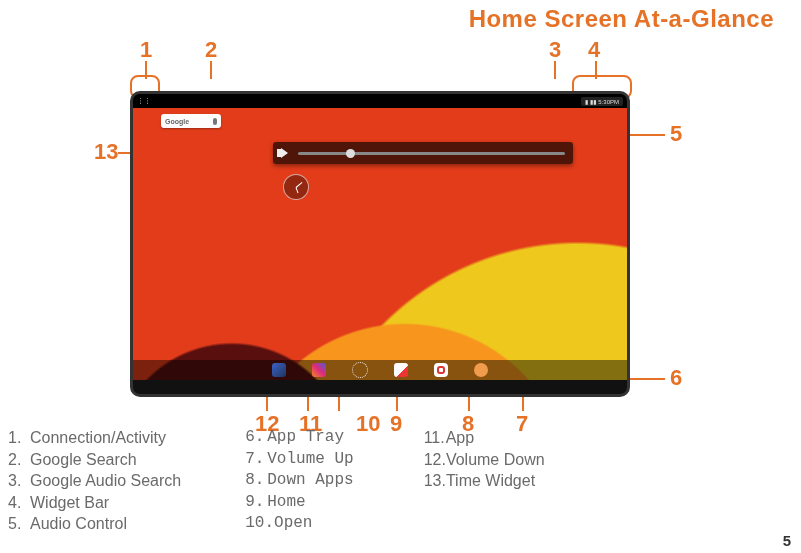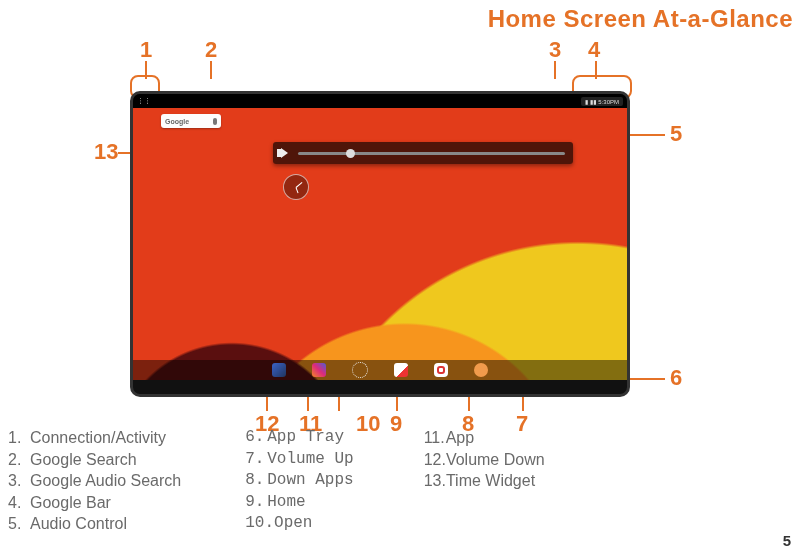--- a/index.html
+++ b/index.html
@@ -9,21 +9,21 @@
     background: #fff;
     font-family: Arial, Helvetica, sans-serif;
     position: relative;
     overflow: hidden;
   }
   .title {
     color: #e57227;
     font-weight: bold;
     font-size: 24px;
     text-align: right;
-    padding: 5px 8px 0 0;
+    padding: 5px 27px 0 0;
     letter-spacing: 0.5px;
   }
   .diagram {
     position: relative;
     width: 680px;
     height: 385px;
     margin: 0 auto 0 80px;
   }
   .callout {
     position: absolute;
@@ -251,21 +251,21 @@
       </div>
     </div>
   </div>
 </div>
 
 <div class="legend">
   <ol class="col">
     <li><span class="num">1.</span><span>Connection/Activity</span></li>
     <li><span class="num">2.</span><span>Google Search</span></li>
     <li><span class="num">3.</span><span>Google Audio Search</span></li>
-    <li><span class="num">4.</span><span>Google Bar</span></li>
+    <li><span class="num">4.</span><span>Widget Bar</span></li>
     <li><span class="num">5.</span><span>Audio Control</span></li>
   </ol>
   <ol class="col" style="margin-left:44px;font-family:Liberation Mono, monospace;">
     <li><span class="num">6.</span><span>App Tray</span></li>
     <li><span class="num">7.</span><span>Volume Up</span></li>
     <li><span class="num">8.</span><span>Down Apps</span></li>
     <li><span class="num">9.</span><span>Home</span></li>
     <li><span class="num">10.</span><span>Open</span></li>
   </ol>
   <ol class="col" style="margin-left:50px;">

